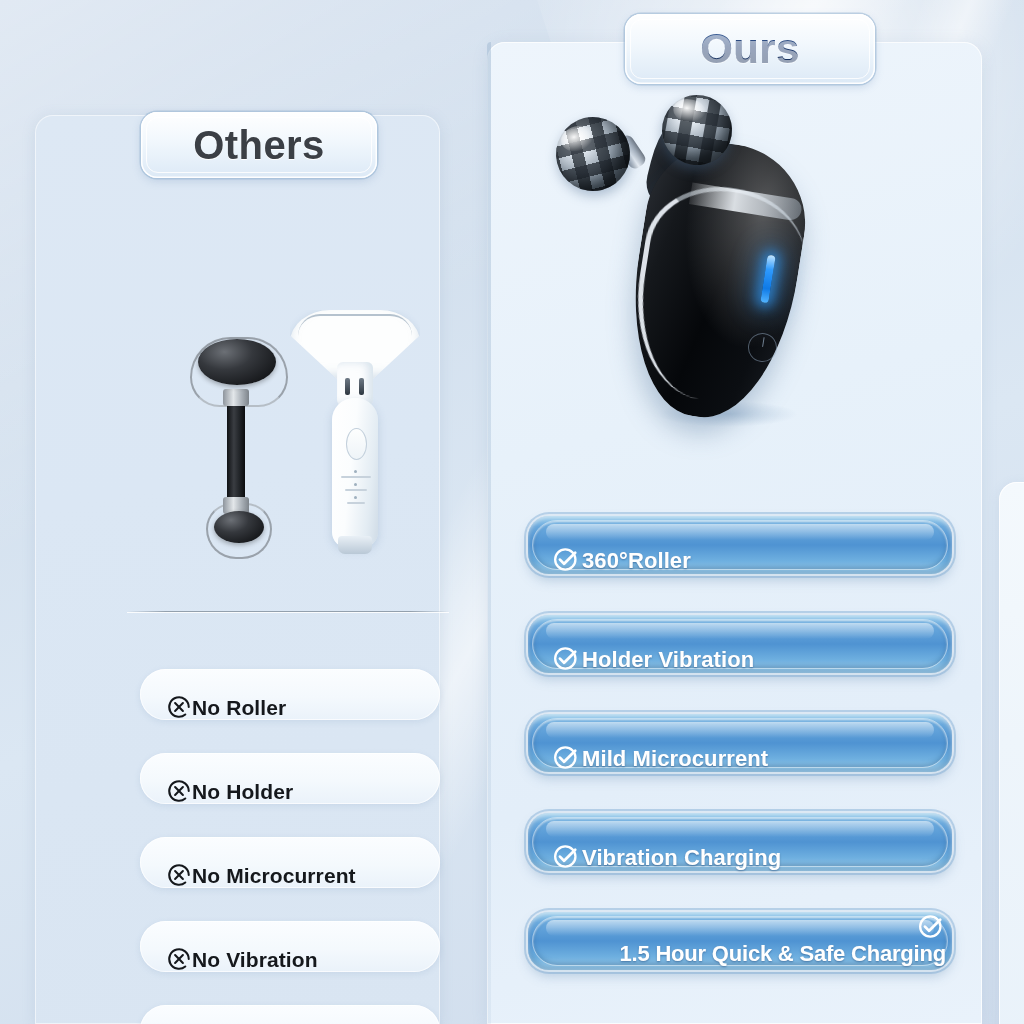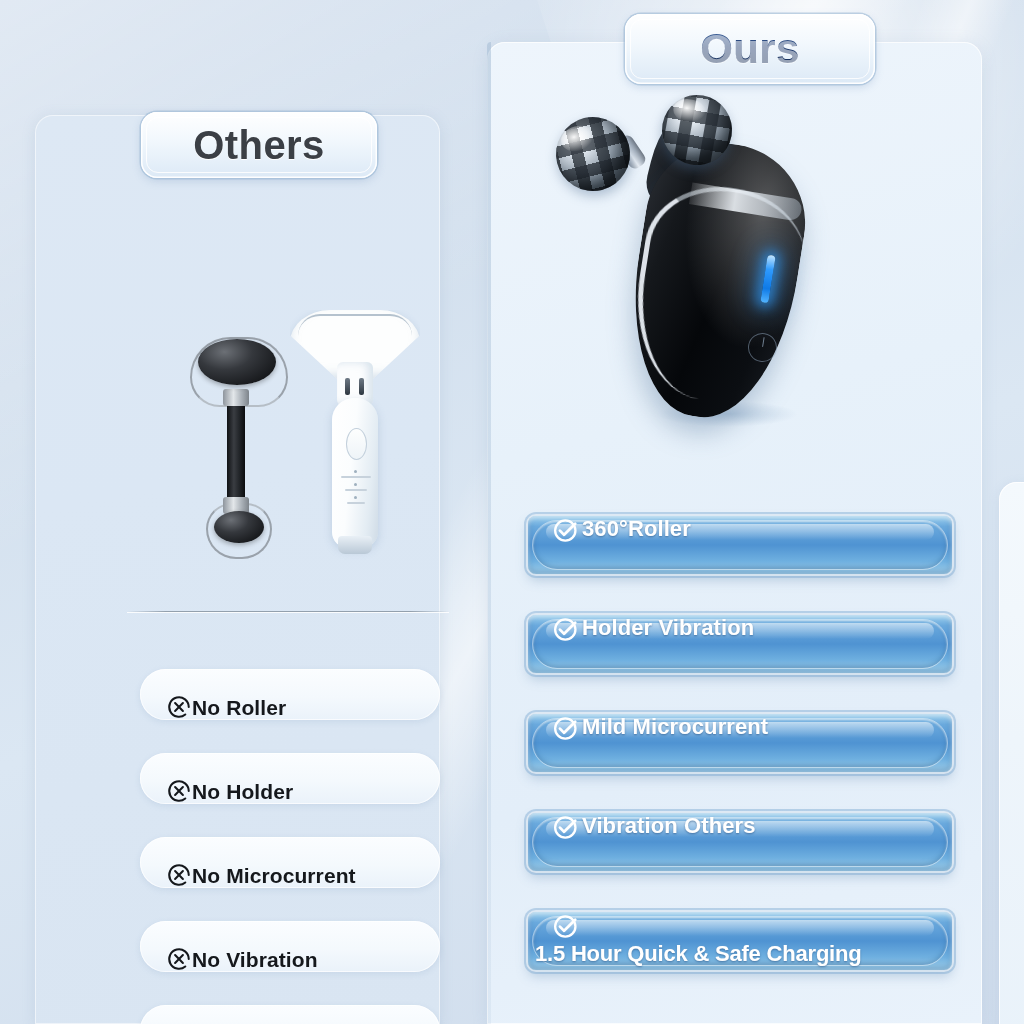--- a/index.html
+++ b/index.html
@@ -218,22 +218,22 @@
 
   
   #ours-card{
     position:absolute;left:512px;top:440px;width:452px;height:572px;
     border-radius:18px;
     background:linear-gradient(180deg,#f4f9fd 0%, #eef5fb 45%, #e9f2fa 100%);
     box-shadow:0 0 0 1px rgba(255,255,255,.85) inset, 0 3px 12px rgba(125,155,190,.16);
   }
   #ours-list{position:absolute;left:528px;top:516px;width:424px;}
   .pill-v{
-    position:relative;display:flex;align-items:flex-start;
-    height:58px;margin-bottom:41px;border-radius:8px;padding:0 6px;
+    position:relative;display:flex;align-items:flex-end;
+    height:58px;margin-bottom:41px;border-radius:21px;padding:0 6px;
     background:linear-gradient(180deg,#9cd0ee 0%, #6aa9dd 18%, #4f93d2 50%, #6fb0e0 78%, #a9d6f0 100%);
     box-shadow:
       0 0 0 2px rgba(255,255,255,.55),
       0 0 0 4px rgba(126,170,210,.45),
       0 6px 12px rgba(95,135,175,.35),
       inset 0 2px 4px rgba(255,255,255,.55),
       inset 0 -3px 6px rgba(30,80,130,.35);
   }
   .pill-v:last-child{margin-bottom:0;flex-direction:column;}
   .pill-v .bevel{
@@ -407,21 +407,21 @@
       <span class="ptext">Mild Microcurrent</span>
     </div>
 
     <div class="pill-v">
       <div class="bevel"></div>
       <div class="sheenline"></div>
       <svg class="v-icon" viewBox="0 0 24 24">
         <circle cx="11" cy="12" r="8.4" fill="none" stroke="#ffffff" stroke-width="1.9"></circle>
         <path d="M6.6 12.1 L10 15.6 L19.2 6.4" fill="none" stroke="#ffffff" stroke-width="2.3" stroke-linecap="round" stroke-linejoin="round"></path>
       </svg>
-      <span class="ptext">Vibration Others</span>
+      <span class="ptext">Vibration Charging</span>
     </div>
 
     <div class="pill-v wide">
       <div class="bevel"></div>
       <div class="sheenline"></div>
       <svg class="v-icon" viewBox="0 0 24 24">
         <circle cx="11" cy="12" r="8.4" fill="none" stroke="#ffffff" stroke-width="1.9"></circle>
         <path d="M6.6 12.1 L10 15.6 L19.2 6.4" fill="none" stroke="#ffffff" stroke-width="2.3" stroke-linecap="round" stroke-linejoin="round"></path>
       </svg>
       <span class="ptext">1.5 Hour Quick &amp; Safe Charging</span>

